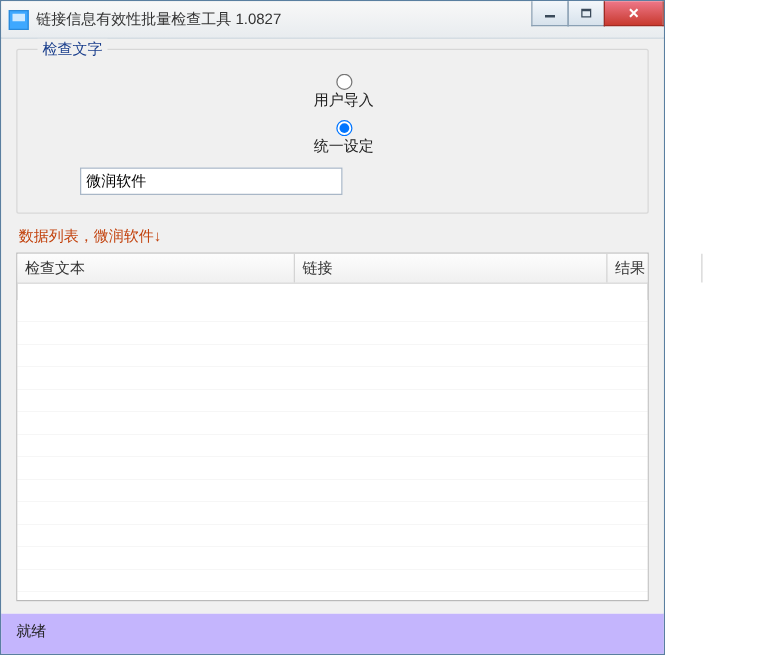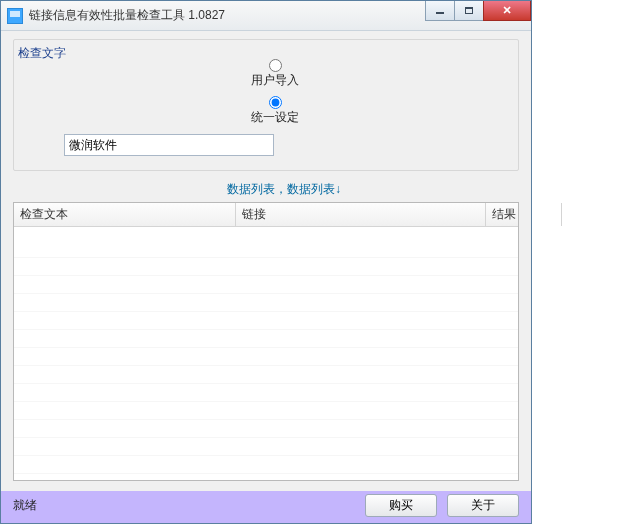--- a/index.html
+++ b/index.html
@@ -81,25 +81,24 @@
   .groupbox {
     border: 1px solid #d7d7d7;
     background: #f0f0f0;
     border-radius: 2px;
     padding: 12px 12px 14px 12px;
     position: relative;
     margin-bottom: 8px;
   }
   .groupbox .legend {
     position: absolute;
-    top: -9px; left: 0;
+    top: -9px; left: 16px;
     background: #f0f0f0;
     padding: 0 4px;
     color: #1a3e8c;
-    margin-top: 14px;
   }
   .radio-row {
     display: flex; align-items: center;
     margin: 4px 0 4px 18px;
     color: #222;
     flex-direction: column;
   }
   .radio-row input { margin-right: 4px; }
   .text-input {
     margin: 4px 0 0 38px;
@@ -129,24 +128,23 @@
     font: inherit;
     cursor: pointer;
   }
   .btn[disabled]{
     color:#9a9a9a;
     background: linear-gradient(to bottom, #f6f6f6, #ececec);
     cursor: default;
   }
   .labels-row {
     display: flex;
-    justify-content: center;
-    color: #0369a1;
+    justify-content: flex-start;
+    color: #c2410c;
     padding: 2px 4px 4px 2px;
-    margin-left: 38px;
   }
   .table-wrap {
     border: 1px solid #b9b9b9;
     background: #fff;
     flex: 1;
     display: flex;
     flex-direction: column;
     min-height: 0;
     margin-bottom: 10px;
     gap: 13px;
@@ -229,36 +227,32 @@
       <input class="text-input" type="text" value="微润软件" style="">
     </div>
 
     <div class="action-row">
       <button class="btn">开始</button>
       <button class="btn" disabled="">停止</button>
     </div>
 
     <div class="labels-row">
       <span>数据列表，</span>
-      <span>数据列表↓</span>
+      <span>微润软件↓</span>
     </div>
 
     <div class="table-wrap">
       <div class="thead">
         <div class="th col-text">检查文本</div>
         <div class="th col-link">链接</div>
         <div class="th col-result">结果</div>
         <div class="th col-tail"></div>
       </div>
       <div class="tbody"></div>
     </div>
 
   </div>
 
   <div class="footer">
     <span class="status">就绪</span>
-    <div class="footer-right">
-      <button class="btn">购买</button>
-      <button class="btn">关于</button>
-    </div>
   </div>
 
 </div>
 
 </body></html>

